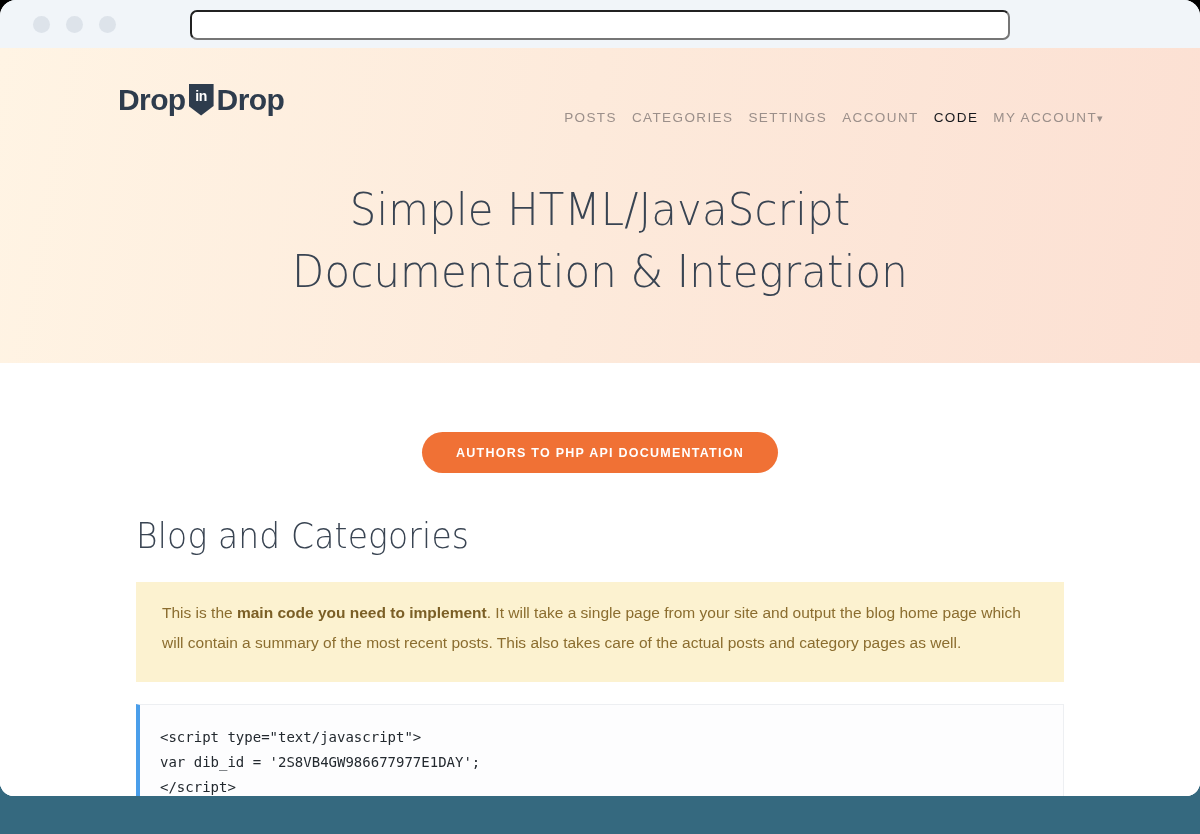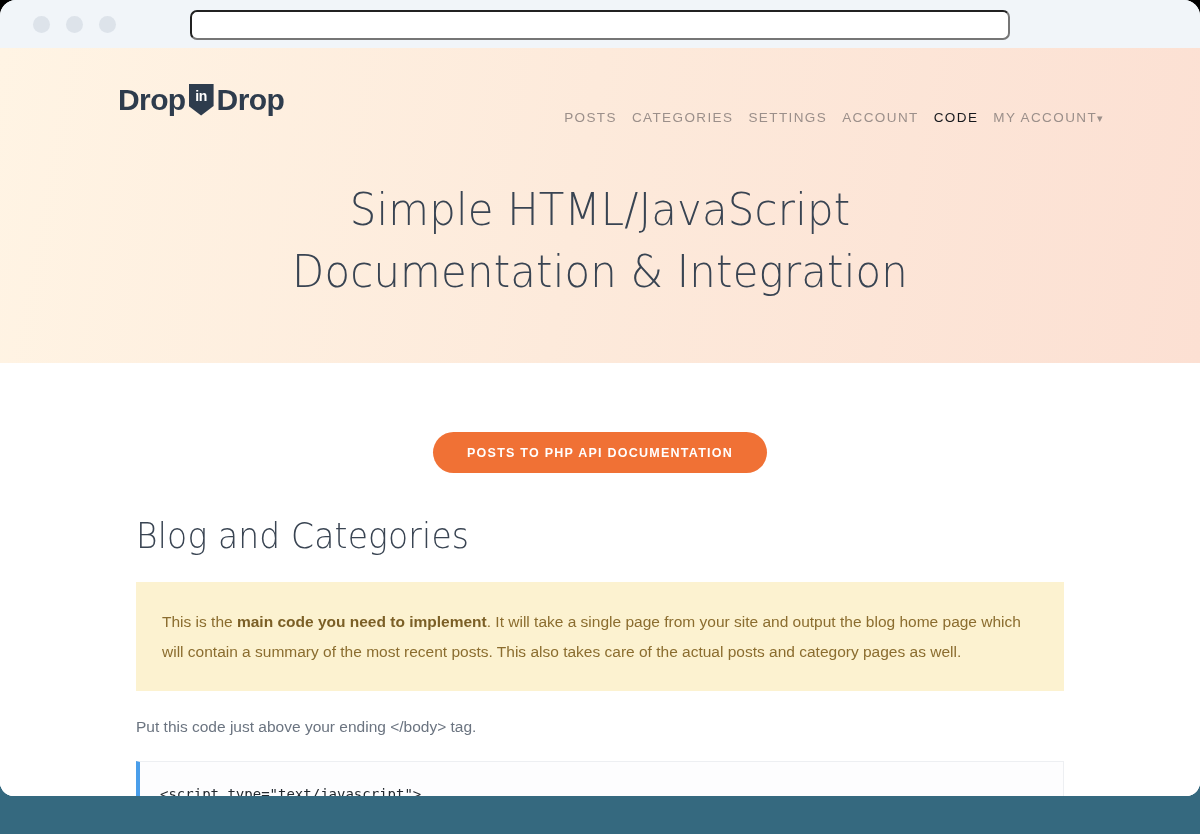--- a/index.html
+++ b/index.html
@@ -192,21 +192,21 @@
     color: #394452;
     letter-spacing: 0.2px;
     transform: scaleX(0.94);
     transform-origin: left center;
   }
 
   #info-alert {
     margin-top: 26px;
     background: #fcf2d0;
     color: #8b6d2f;
-    padding: 25px 26px 24px 26px;
+    padding: 16px 26px 24px 26px;
     font-size: 15.5px;
     line-height: 1.95;
   }
   #info-alert b { color: #7b5f26; font-weight: bold; }
 
   #code-instruction {
     margin-top: 24px;
     font-size: 15.5px;
     color: #6b7480;
     line-height: 1.5;
@@ -269,30 +269,29 @@
       <h1 id="hero-title">
         <div>Simple HTML/JavaScript</div>
         <div>Documentation &amp; Integration</div>
       </h1>
 
     </div>
 
     <div id="content">
 
       <div id="doc-switch-buttons">
-        <button class="switch-button">POSTS TO PHP API DOCUMENTATION</button>
+        <button class="switch-button">AUTHORS TO PHP API DOCUMENTATION</button>
       </div>
 
       <h2 id="section-title">Blog and Categories</h2>
 
       <div id="info-alert">
         <span>This is the </span><b>main code you need to implement</b><span>. It will take a single page from your site and output the blog home page which will contain a summary of the most recent posts. This also takes care of the actual posts and category pages as well.</span>
       </div>
 
-      <p id="code-instruction">Put this code just above your ending &lt;/body&gt; tag.</p>
 
       <pre id="code-block">&lt;script type="text/javascript"&gt;
 var dib_id = '2S8VB4GW986677977E1DAY';
 &lt;/script&gt;</pre>
 
     </div>
 
   </div>
 </div>
 

